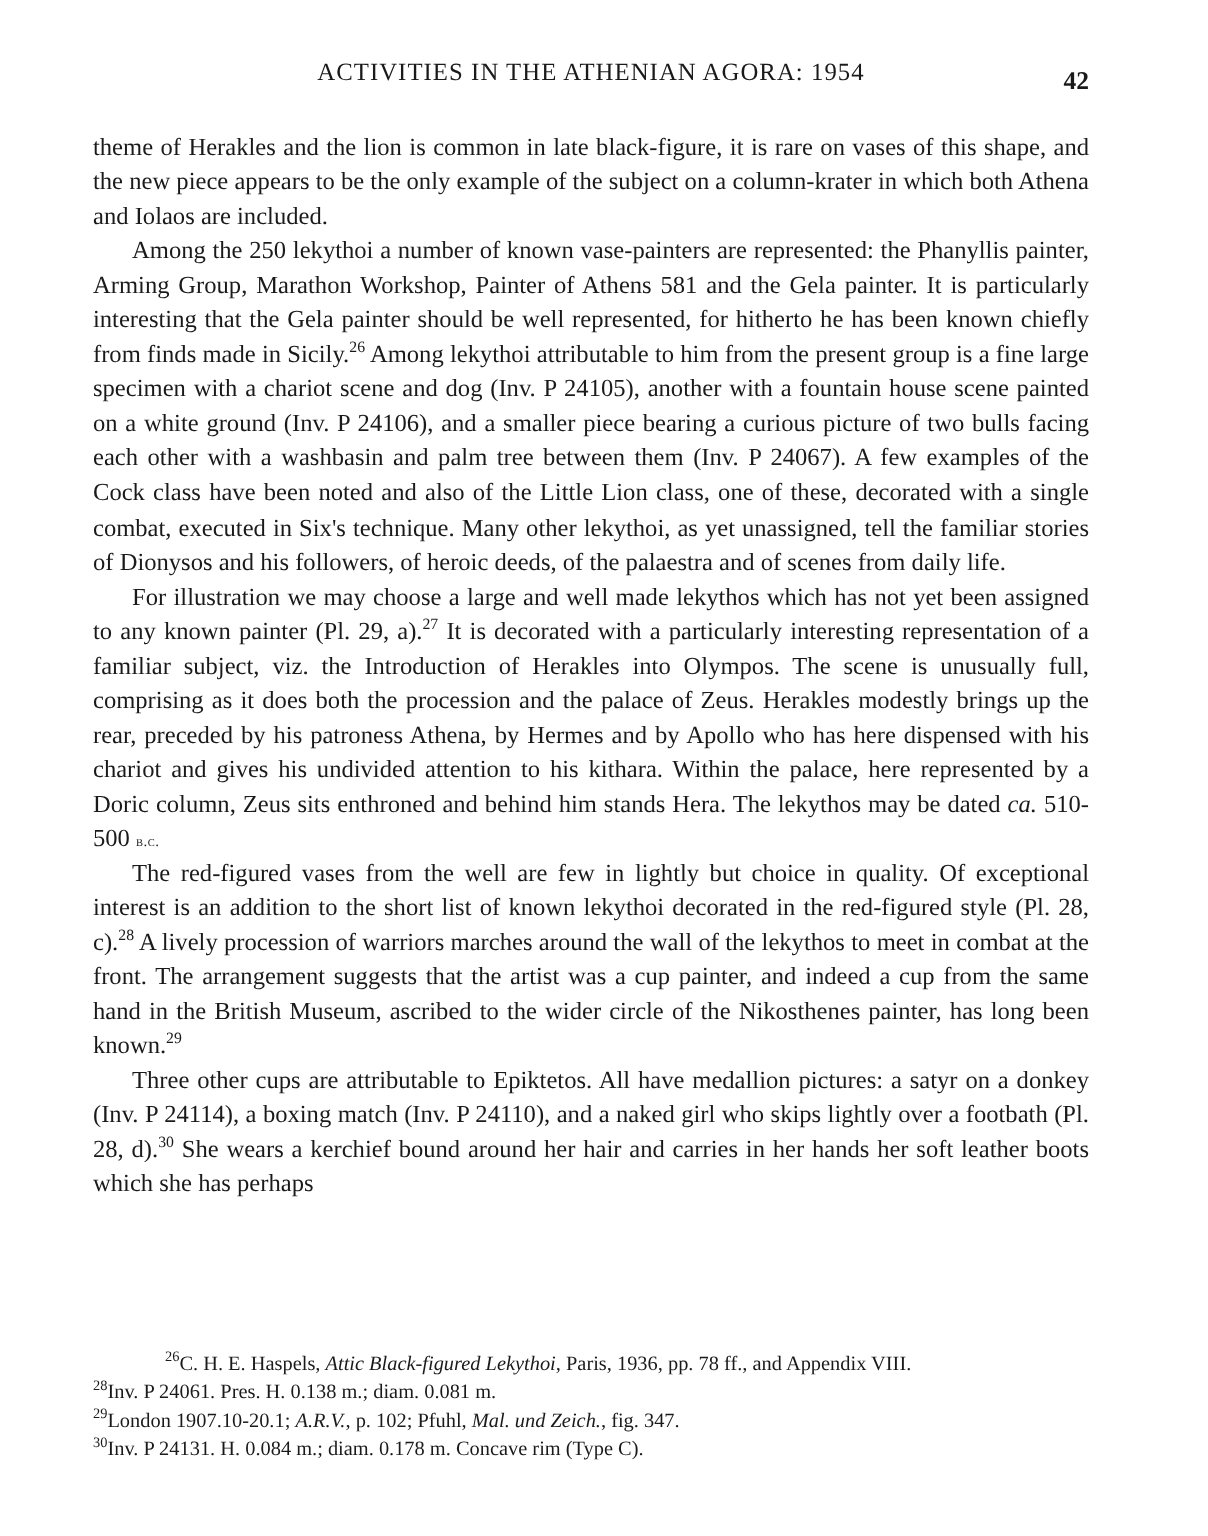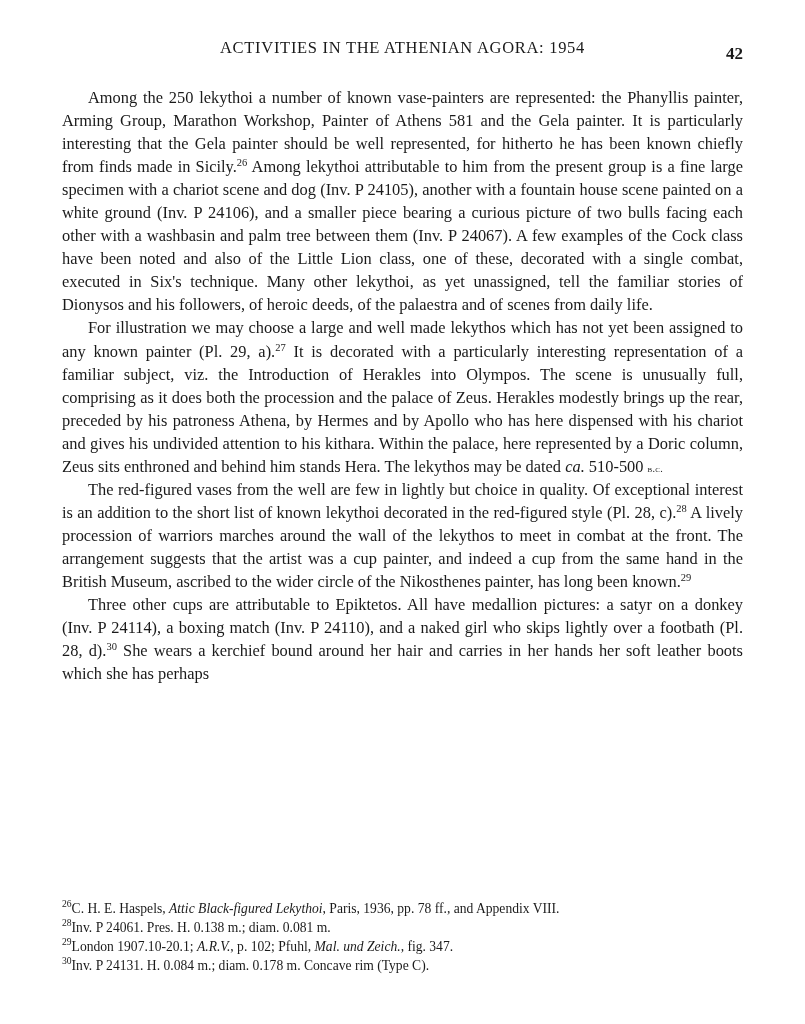--- a/index.html
+++ b/index.html
@@ -12,21 +12,21 @@
     height: 1024px;
     font-family: "Liberation Serif", serif;
     color: #1a1a1a;
     -webkit-font-smoothing: antialiased;
   }
   .page {
     position: relative;
     width: 805px;
     height: 1024px;
     box-sizing: border-box;
-    padding: 38px 62px 20px 62px;
+    padding: 38px 79px 20px 62px;
   }
   .running-head {
     display: flex;
     align-items: baseline;
     justify-content: center;
     position: relative;
     margin-bottom: 22px;
     height: 26px;
   }
   .running-title {
@@ -77,34 +77,35 @@
     font-size: 13.6px;
     line-height: 1.39;
     margin: 0;
     text-align: left;
     padding-left: 34px;
     text-indent: -34px;
   }
   .note .sup {
     font-size: 9.6px;
   }
-  .note-first { padding-left: 34px; }
+  .note-first { padding-left: 34px; margin-left: 48px; }
 </style>
 </head>
 <body>
 
 <div class="page">
 
   <div class="running-head">
     <div class="running-title">Activities in the Athenian Agora: 1954</div>
     <div class="page-number">42</div>
   </div>
 
   <div class="body-text">
 
+    <p><span>theme of Herakles and the lion is common in late black-figure, it is rare on vases of this shape, and the new piece appears to be the only example of the subject on a column-krater in which both Athena and Iolaos are included.</span></p>
 
     <p class="indent"><span>Among the 250 lekythoi a number of known vase-painters are represented: the Phanyllis painter, Arming Group, Marathon Workshop, Painter of Athens 581 and the Gela painter. It is particularly interesting that the Gela painter should be well represented, for hitherto he has been known chiefly from finds made in Sicily.</span><span class="sup">26</span>
     <span>Among lekythoi attributable to him from the present group is a fine large specimen with a chariot scene and dog (Inv. P 24105), another with a fountain house scene painted on a white ground (Inv. P 24106), and a smaller piece bearing a curious picture of two bulls facing each other with a washbasin and palm tree between them (Inv. P 24067). A few examples of the Cock class have been noted and also of the Little Lion class, one of these, decorated with a single combat, executed in Six's technique. Many other lekythoi, as yet unassigned, tell the familiar stories of Dionysos and his followers, of heroic deeds, of the palaestra and of scenes from daily life.</span></p>
 
     <p class="indent"><span>For illustration we may choose a large and well made lekythos which has not yet been assigned to any known painter (Pl. 29, a).</span><span class="sup">27</span>
     <span>It is decorated with a particularly interesting representation of a familiar subject, viz. the Introduction of Herakles into Olympos. The scene is unusually full, comprising as it does both the procession and the palace of Zeus. Herakles modestly brings up the rear, preceded by his patroness Athena, by Hermes and by Apollo who has here dispensed with his chariot and gives his undivided attention to his kithara. Within the palace, here represented by a Doric column, Zeus sits enthroned and behind him stands Hera. The lekythos may be dated</span>
     <span class="it">ca.</span><span> 510-500 </span><span class="sc">b.c.</span></p>
 
     <p class="indent"><span>The red-figured vases from the well are few in lightly but choice in quality. Of exceptional interest is an addition to the short list of known lekythoi decorated in the red-figured style (Pl. 28, c).</span><span class="sup">28</span>
     <span>A lively procession of warriors marches around the wall of the lekythos to meet in combat at the front. The arrangement suggests that the artist was a cup painter, and indeed a cup from the same hand in the British Museum, ascribed to the wider circle of the Nikosthenes painter, has long been known.</span><span class="sup">29</span></p>

